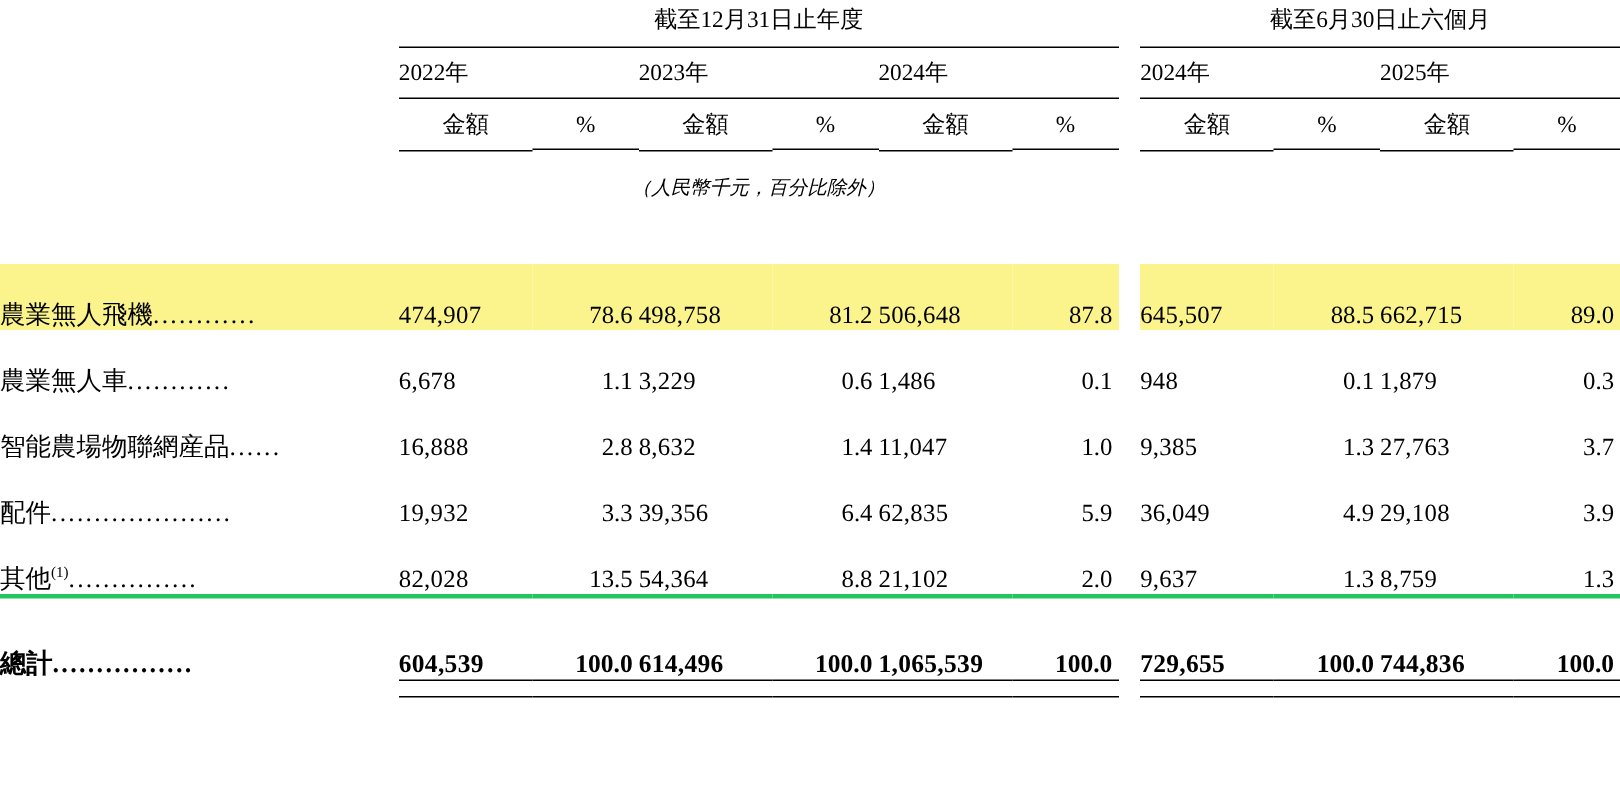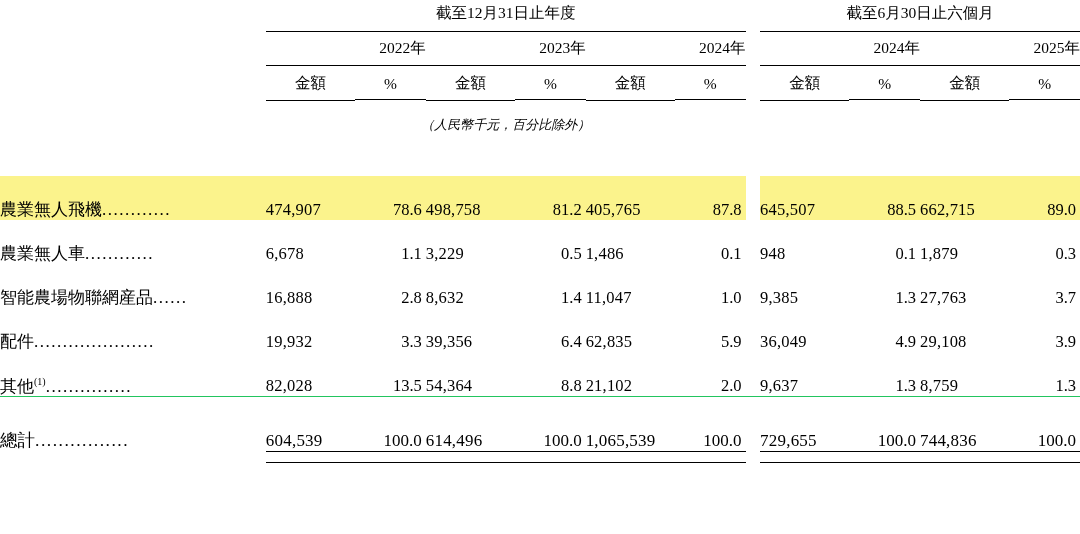--- a/index.html
+++ b/index.html
@@ -60,21 +60,21 @@
     vertical-align: middle;
   }
   .grouphead .inner {
     border-bottom: 1px solid #000;
     padding-bottom: 7px;
     display: block;
   }
   .yearhead {
     height: 36px;
     font-size: 15.5px;
-    text-align: right;
+    text-align: left;
     vertical-align: middle;
   }
   .yearhead .inner {
     border-bottom: 1px solid #000;
     padding-bottom: 6px;
     display: block;
   }
   .colhead {
     height: 34px;
     font-size: 15.5px;
@@ -105,22 +105,22 @@
     line-height: 1.15;
   }
   .lbl-text { }
   .dots { letter-spacing: 1.5px; }
 
   .hl {
     background: #fbf38c;
   }
   tr.totalrow td {
     height: 46px;
-    font-weight: normal;
-    border-top: 1px solid #22c55e;
+    font-weight: bold;
+    border-top: 3px solid #22c55e;
     padding-top: 8px;
     font-size: 17px;
   }
   tr.totalrow td.label { font-size: 17.5px; }
 
   .bottomrule td {
     height: 10px;
     border-top: 1px solid #000;
     border-bottom: 1px solid #000;
     padding: 0;
@@ -225,35 +225,35 @@
     <tr class="spacer">
       <td colspan="12"></td>
     </tr>
 
     <tr class="datarow">
       <td class="label hl"><span class="lbl-text">農業無人飛機</span><span class="dots">............</span></td>
       <td class="num hl">474,907</td>
       <td class="pct hl">78.6</td>
       <td class="num hl">498,758</td>
       <td class="pct hl">81.2</td>
-      <td class="num hl">405,765</td>
+      <td class="num hl">506,648</td>
       <td class="pct hl">87.8</td>
       <td></td>
       <td class="num hl">645,507</td>
       <td class="pct hl">88.5</td>
       <td class="num hl">662,715</td>
       <td class="pct hl">89.0</td>
     </tr>
 
     <tr class="datarow">
       <td class="label"><span class="lbl-text">農業無人車</span><span class="dots">............</span></td>
       <td class="num">6,678</td>
       <td class="pct">1.1</td>
       <td class="num">3,229</td>
-      <td class="pct">0.5</td>
+      <td class="pct">0.6</td>
       <td class="num">1,486</td>
       <td class="pct">0.1</td>
       <td></td>
       <td class="num">948</td>
       <td class="pct">0.1</td>
       <td class="num">1,879</td>
       <td class="pct">0.3</td>
     </tr>
 
 

